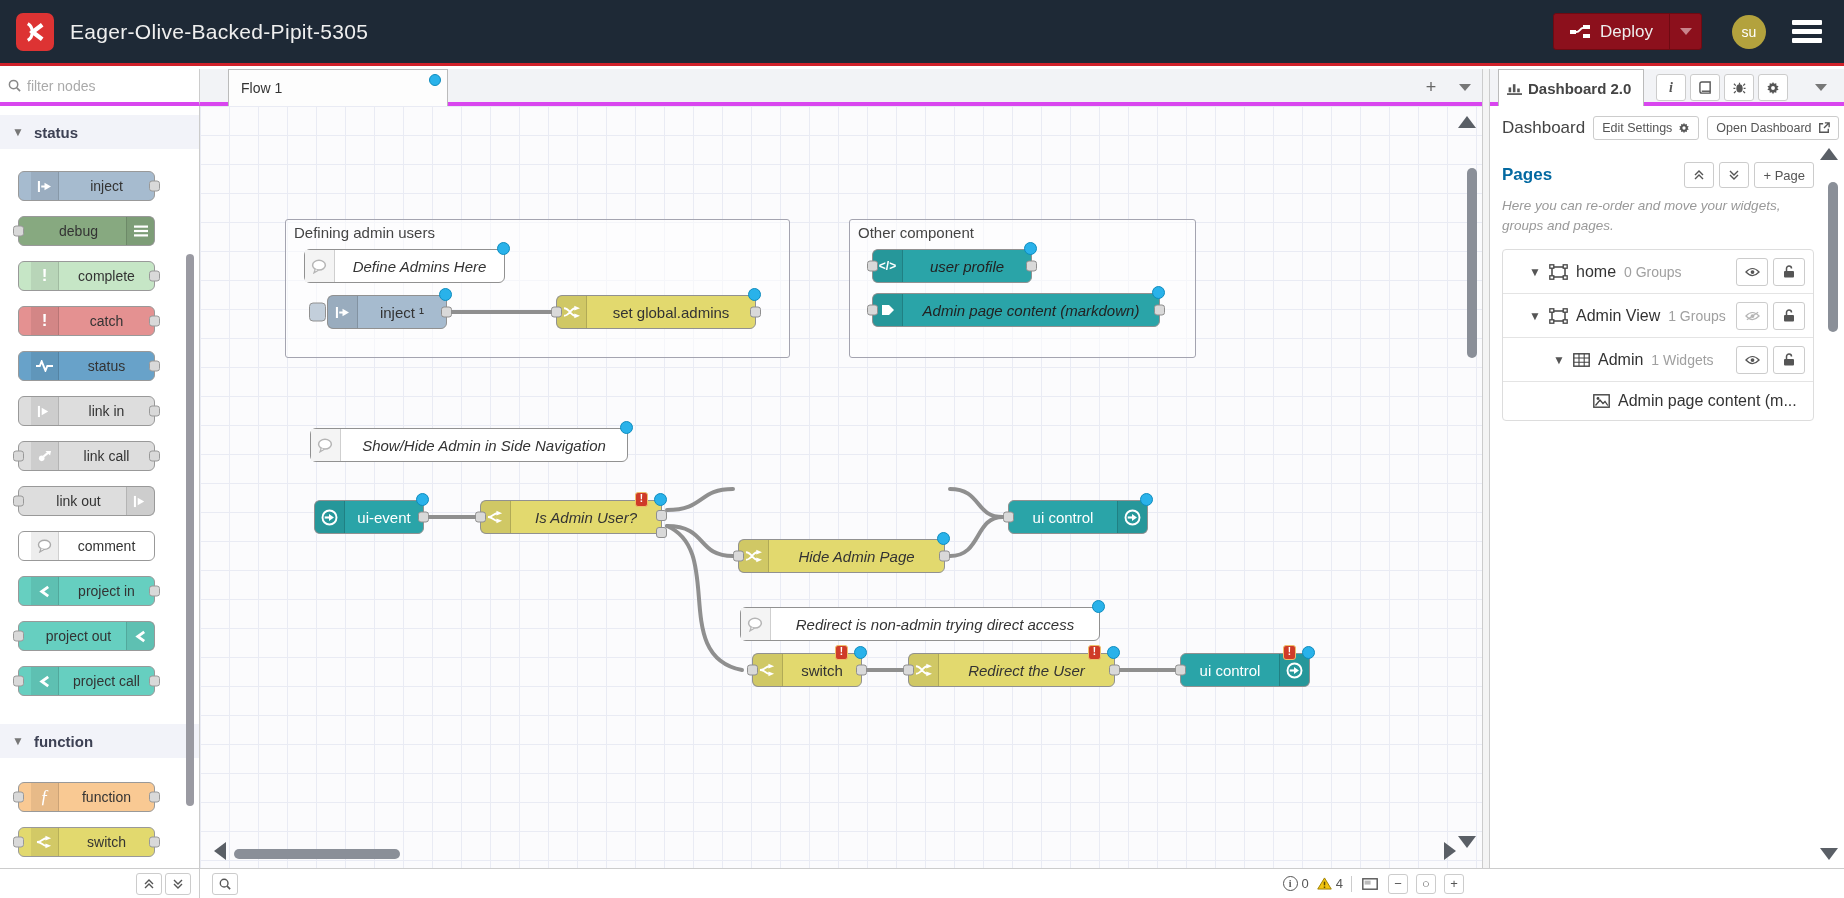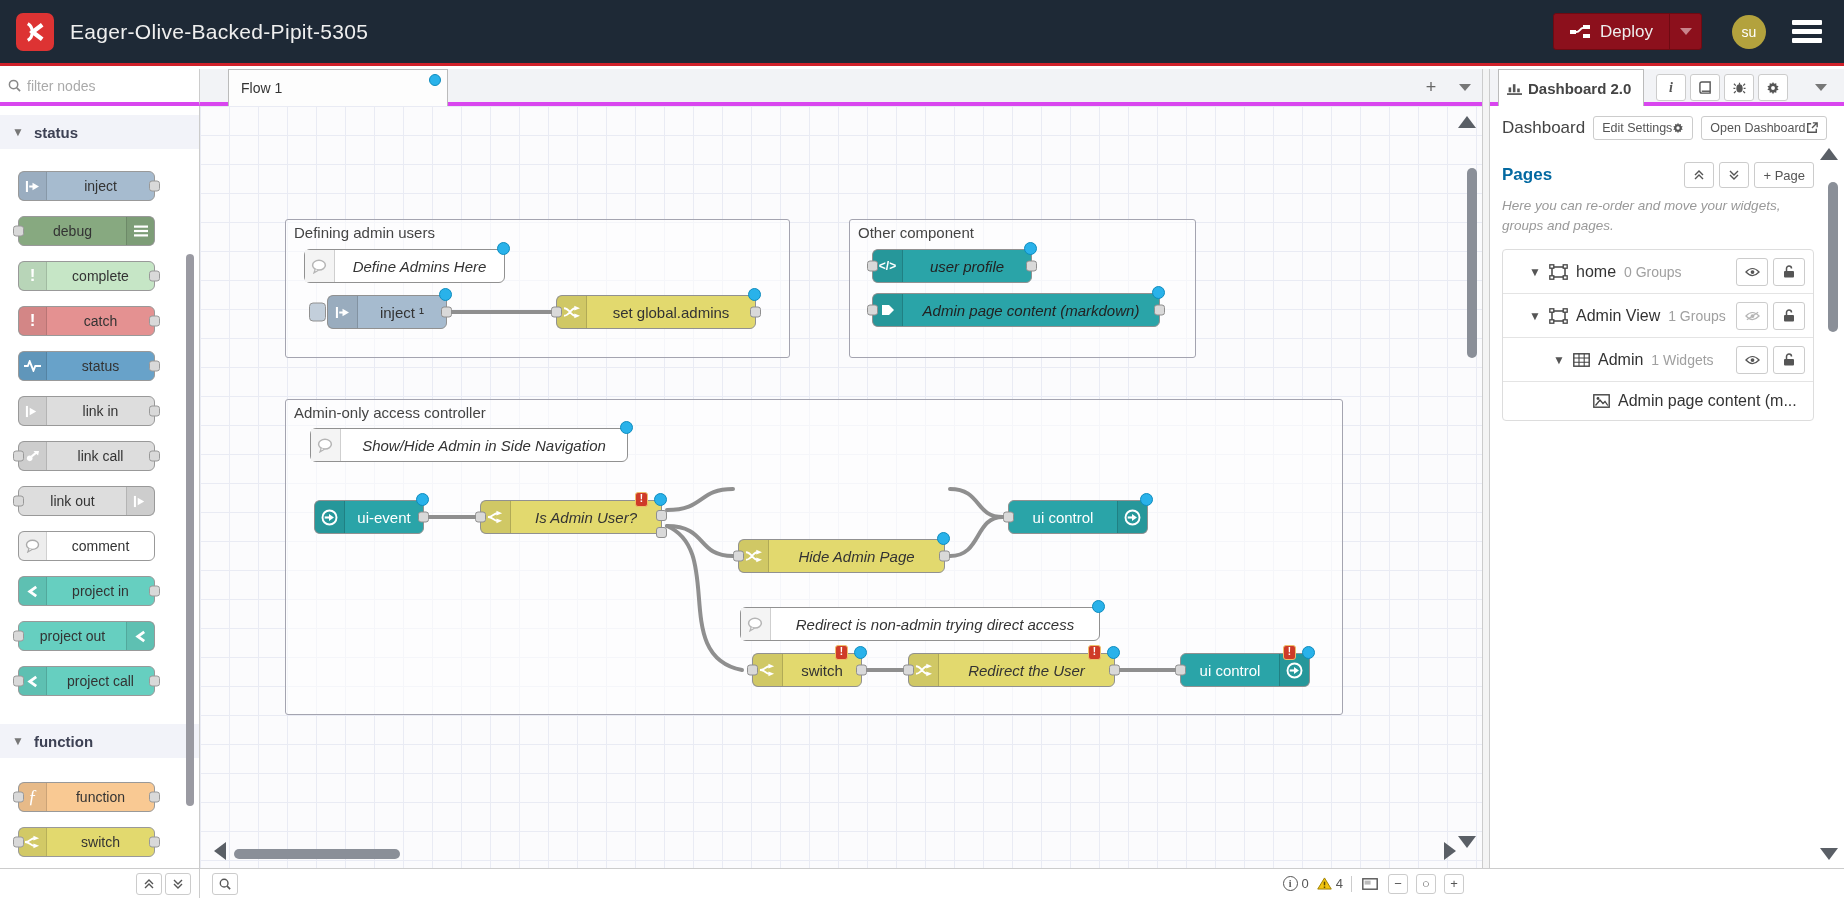--- a/index.html
+++ b/index.html
@@ -47,21 +47,21 @@
   .sqbtn { position:absolute; top:5px; width:30px; height:27px; background:#fff; border:1px solid #ccc;
     border-radius:3px; display:flex; align-items:center; justify-content:center; color:#555; font-size:14px; cursor:pointer; }
 
   
   #palette { position:absolute; left:0; top:106px; width:200px; bottom:30px; background:#fff;
     border-right:1px solid #ccc; overflow:hidden; }
   .cat-head { position:absolute; left:0; width:100%; height:34px; background:#f2f3f9;
     display:flex; align-items:center; gap:10px; padding-left:12px; font-size:15px; font-weight:bold; color:#3d4154; }
   .chev { color:#777; font-size:12px; }
   .pnode { position:absolute; left:18px; width:137px; height:30px; border:1px solid #999; border-radius:6px;
-    display:flex; align-items:center; font-size:14px; color:#333; cursor:grab; }
+    display:flex; align-items:center; font-size:14px; color:#333; cursor:grab;padding-left:12px; }
   .pnode .plbl { flex:1; text-align:center; white-space:nowrap; overflow:hidden; }
   .picon { width:28px; height:100%; flex:0 0 28px; display:flex; align-items:center; justify-content:center;
     background:rgba(0,0,0,0.07); }
   .picon.r { border-left:1px solid rgba(0,0,0,0.12);} .picon.l { border-right:1px solid rgba(0,0,0,0.12);}
   .pport { position:absolute; top:50%; transform:translateY(-50%); width:11px; height:11px;
     background:#d9d9d9; border:1px solid #999; border-radius:3px; }
   .pport.in { left:-6px; } .pport.out { right:-6px; }
   .c-inject{background:#a6bbcf}.c-debug{background:#87a980}.c-complete{background:#c6e6c6}
   .c-catch{background:#e49191}.c-status{background:#68a2c9}.c-link{background:#dddddd}
   .c-comment{background:#ffffff}.c-project{background:#66cfc0}.c-function{background:#f9c993}
@@ -110,21 +110,21 @@
   .tri.rt { border-top:9px solid transparent; border-bottom:9px solid transparent; border-left:12px solid #5a5f66; }
   .thumb-v { position:absolute; width:10px; background:#8a8f98; border-radius:5px; z-index:6; }
   .thumb-h { position:absolute; height:10px; background:#8a8f98; border-radius:5px; z-index:6; }
 
   
   #sep { position:absolute; left:1482px; top:69px; width:8px; bottom:30px; background:#f4f4f4;
     border-left:1px solid #ccc; border-right:1px solid #ccc; cursor:col-resize; }
   #sidebar { position:absolute; left:1490px; top:106px; width:354px; bottom:30px; background:#fff; overflow:hidden; }
   #sb-head { display:flex; align-items:center; gap:8px; padding:10px 30px 10px 12px; }
   #sb-head .t { font-size:17px; color:#444; margin-right:auto; }
-  .sb-btn { display:flex; align-items:center; background:#fff; border:1px solid #ccc; border-radius:3px;
+  .sb-btn { display:flex; align-items:center; gap:6px; background:#fff; border:1px solid #ccc; border-radius:3px;
     padding:4px 8px; font-size:12.5px; color:#555; cursor:pointer; white-space:nowrap; }
   #sb-tabs2 { display:flex; gap:4px; padding:0 30px 0 8px; border-bottom:1px solid #ccc; margin-top:2px; }
   .stab { flex:1; height:33px; display:flex; align-items:center; justify-content:center; font-size:15px;
     color:#555; background:#e3e7f3; border:1px solid #ccc; border-bottom:none; border-radius:2px 2px 0 0; cursor:pointer; }
   .stab.active { background:#fff; color:#333; font-weight:bold; position:relative; top:1px; }
   #pages-row { display:flex; align-items:center; padding:12px 30px 4px 12px; }
   #pages-row .pt { font-size:17px; font-weight:bold; color:#0369a1; margin-right:auto; }
   .mini-btn { width:30px; height:26px; background:#fff; border:1px solid #ccc; border-radius:3px;
     display:flex; align-items:center; justify-content:center; margin-left:5px; color:#555; cursor:pointer; font-size:12px; }
   .mini-btn.wide { width:auto; padding:0 8px; font-size:13px; }
@@ -412,23 +412,20 @@
   </div>
 
   <div id="canvas">
 
     <div class="group" style="left:85px;top:113px;width:505px;height:139px">
       <span class="glbl">Defining admin users</span>
     </div>
     <div class="group" style="left:649px;top:113px;width:347px;height:139px">
       <span class="glbl">Other component</span>
     </div>
-    <div class="group" style="left:85px;top:293px;width:1058px;height:316px">
-      <span class="glbl">Admin-only access controller</span>
-    </div>
 
     <svg id="wires">
       <path d="M252 206 L351 206"></path>
       <path d="M229 411 L275 411"></path>
       <path d="M467 404 C505 404 498 383 533 383"></path>
       <path d="M467 420 C508 420 496 450 533 450"></path>
       <path d="M467 420 C525 445 470 550 542 564"></path>
       <path d="M750 383 C782 383 774 411 803 411"></path>
       <path d="M750 450 C782 450 774 411 803 411"></path>
       <path d="M667 564 L703 564"></path>

